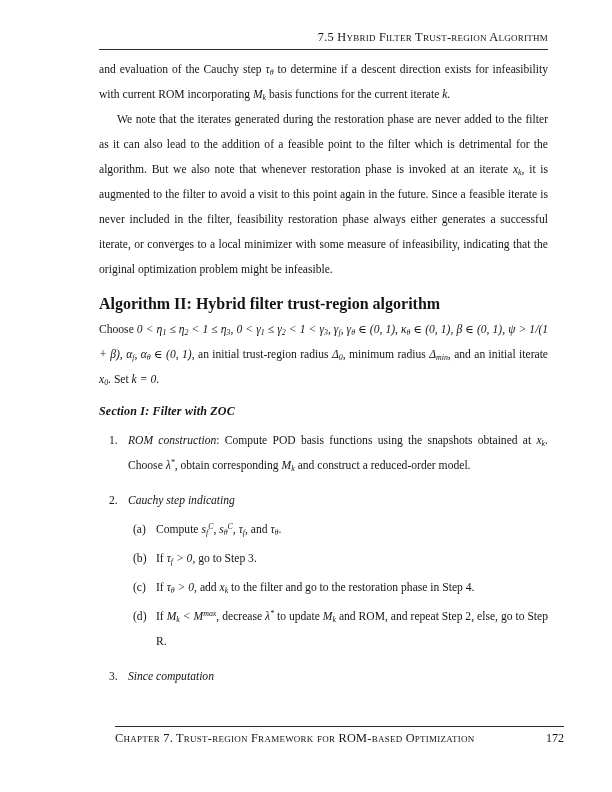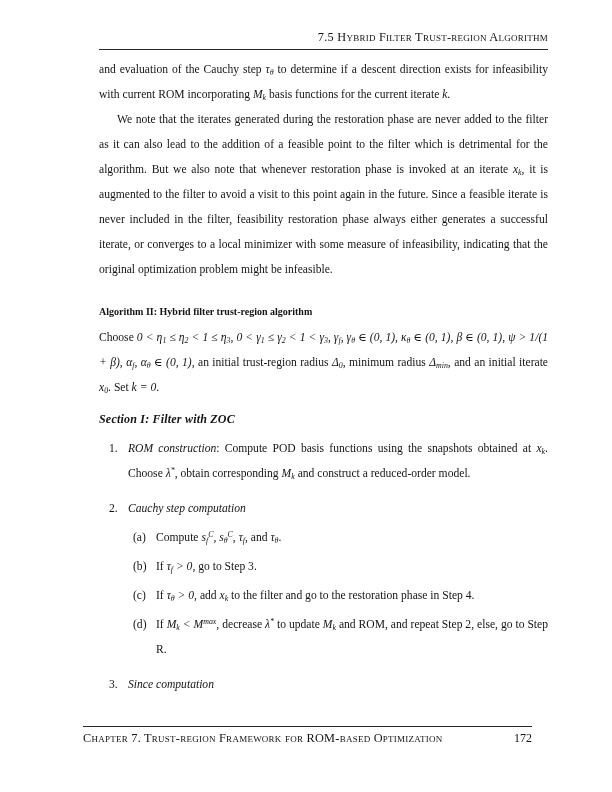--- a/index.html
+++ b/index.html
@@ -35,22 +35,22 @@
   p.first { margin-top: 7px; }
   p.indented { text-indent: 18px; }
   .sec-head {
     margin-top: 17px;
     font-size: 14px;
     font-weight: bold;
     line-height: 20px;
   }
   .sec-head .sec-num { margin-right: 15px; }
   .algo-head {
-    margin-top: 20px;
-    font-size: 10px;
+    margin-top: 12px;
+    font-size: 16px;
     font-weight: bold;
     line-height: 20px;
   }
   p.preamble { margin-top: 3px; }
   .sec1-head {
     margin-top: 7px;
     font-size: 12px;
     font-weight: bold;
     font-style: italic;
     line-height: 25px;
@@ -62,21 +62,21 @@
   .step-2 { margin-top: 10px; }
   .step-3 { margin-top: 10px; }
   .step .marker { flex: none; width: 12px; text-align: left; }
   .step .txt { margin-left: 7px; flex: 1; text-align: justify; }
   .substeps { margin-left: 5px; }
   .substep { display: flex; line-height: 25px; margin-top: 4px; }
   .substep .marker { flex: none; width: 18px; }
   .substep .txt { margin-left: 5px; flex: 1; text-align: justify; }
   .footer {
     position: absolute;
-    left: 83px;
+    left: 115px;
     top: 726px;
     width: 449px;
     border-top: 1px solid #2a2a2a;
     padding-top: 4px;
     display: flex;
     justify-content: space-between;
     align-items: baseline;
   }
   .footer .left {
     font-variant: small-caps;
@@ -113,21 +113,21 @@
     <div class="steps">
 
       <div class="step step-1">
         <span class="marker">1.</span>
         <div class="txt"><em>ROM construction</em>: Compute POD basis functions using the snapshots obtained at <span class="mi">x<sub>k</sub></span>. Choose <span class="mi">λ<sup>*</sup></span>, obtain corresponding <span class="mi">M<sub>k</sub></span> and construct a reduced-order model.</div>
       </div>
 
       <div class="step step-2">
         <span class="marker">2.</span>
         <div class="txt">
-          <div><em>Cauchy step computation</em></div>
+          <div><em>Cauchy step indicating</em></div>
           <div class="substeps">
             <div class="substep">
               <span class="marker">(a)</span>
               <div class="txt">Compute <span class="mi">s<sub>f</sub><sup>C</sup></span>, <span class="mi">s<sub>θ</sub><sup>C</sup></span>, <span class="mi">τ<sub>f</sub></span>, and <span class="mi">τ<sub>θ</sub></span>.</div>
             </div>
             <div class="substep">
               <span class="marker">(b)</span>
               <div class="txt">If <span class="mi">τ<sub>f</sub> &gt; 0</span>, go to Step 3.</div>
             </div>
             <div class="substep">

